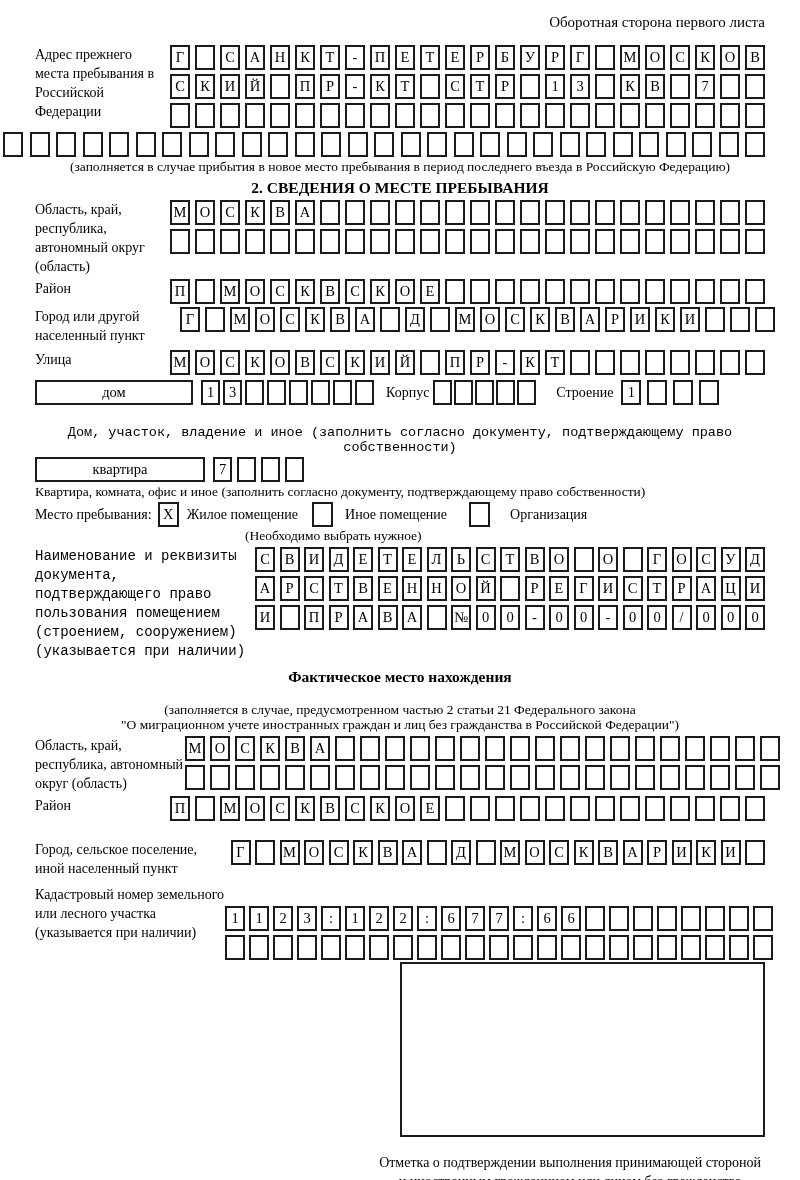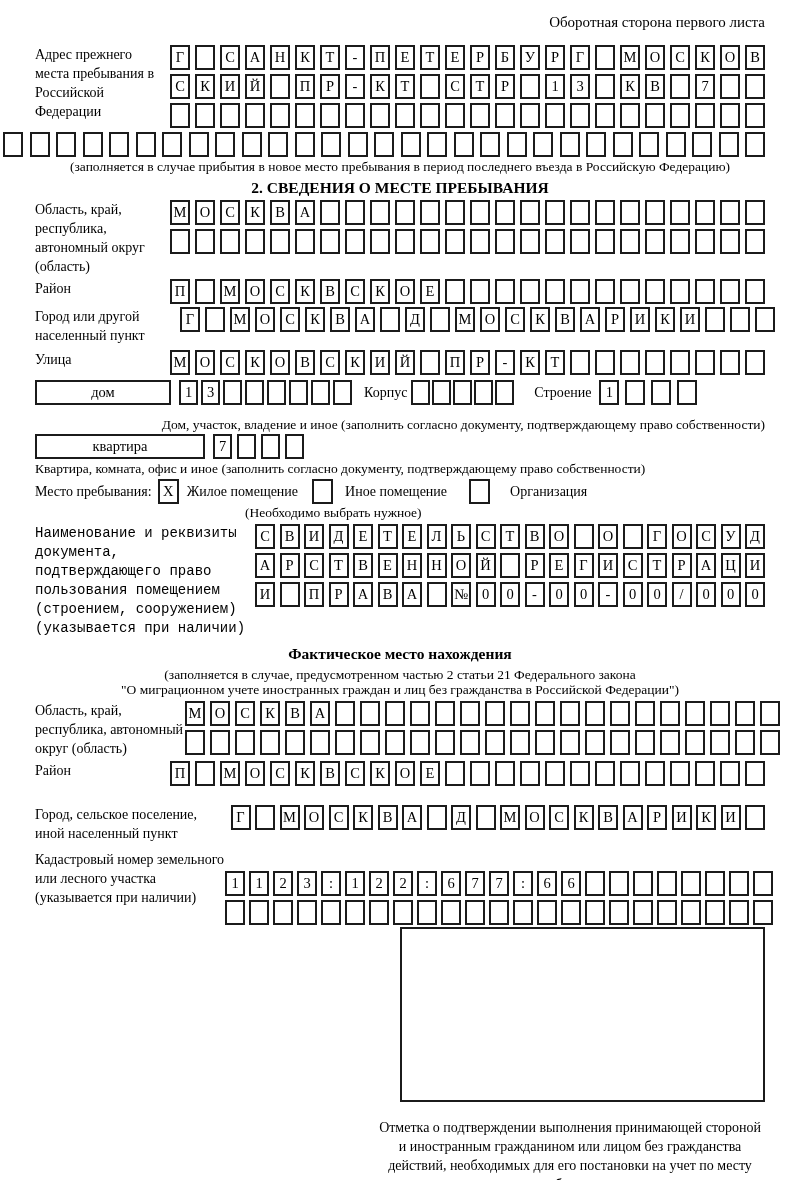--- a/index.html
+++ b/index.html
@@ -303,21 +303,21 @@
         <span class="cell"></span>
         <span class="cell"></span>
         <span class="cell"></span>
         <span class="cell"></span>
         <span class="cell"></span>
         <span class="cell"></span>
       </div>
   </div>
 
   <div class="inline-row" style="margin-top:5px;">
-    <div class="wide-box" style="width:136px;">дом</div>
+    <div class="wide-box" style="width:158px;">дом</div>
     <div class="cells tight" style="margin-left:8px;">
         <span class="cell">1</span>
         <span class="cell">3</span>
         <span class="cell"></span>
         <span class="cell"></span>
         <span class="cell"></span>
         <span class="cell"></span>
         <span class="cell"></span>
         <span class="cell"></span>
       </div>
@@ -330,21 +330,21 @@
         <span class="cell"></span>
       </div>
     <div style="margin-left:20px;">Строение</div>
     <div class="cells spread" style="margin-left:8px;">
         <span class="cell">1</span>
         <span class="cell"></span>
         <span class="cell"></span>
         <span class="cell"></span>
       </div>
   </div>
-  <div class="note" style="margin-top:12px;text-align:right;">Дом, участок, владение и иное (заполнить согласно документу, подтверждающему право собственности)</div>
+  <div class="note" style="margin-top:20px;text-align:center;font-family:Liberation Mono, monospace;">Дом, участок, владение и иное (заполнить согласно документу, подтверждающему право собственности)</div>
 
   <div class="inline-row" style="margin-top:2px;">
     <div class="wide-box" style="width:170px;">квартира</div>
     <div class="cells aptg" style="margin-left:8px;">
         <span class="cell">7</span>
         <span class="cell"></span>
         <span class="cell"></span>
         <span class="cell"></span>
       </div>
   </div>
@@ -430,21 +430,21 @@
           <span class="cell">0</span>
           <span class="cell">/</span>
           <span class="cell">0</span>
           <span class="cell">0</span>
           <span class="cell">0</span>
         </div>
     </div>
   </div>
 
   <div class="sec-title" style="margin-top:6px;">Фактическое место нахождения</div>
-  <div class="note" style="margin-top:4px;">(заполняется в случае, предусмотренном частью 2 статьи 21 Федерального закона</div>
+  <div class="note" style="margin-top:16px;">(заполняется в случае, предусмотренном частью 2 статьи 21 Федерального закона</div>
   <div class="note">"О миграционном учете иностранных граждан и лиц без гражданства в Российской Федерации")</div>
 
   <div class="field" style="margin-top:4px;">
     <div class="flabel label" style="width:150px;">Область, край, республика, автономный округ (область)</div>
     <div class="rows">
       <div class="cells">
           <span class="cell">М</span>
           <span class="cell">О</span>
           <span class="cell">С</span>
           <span class="cell">К</span>

